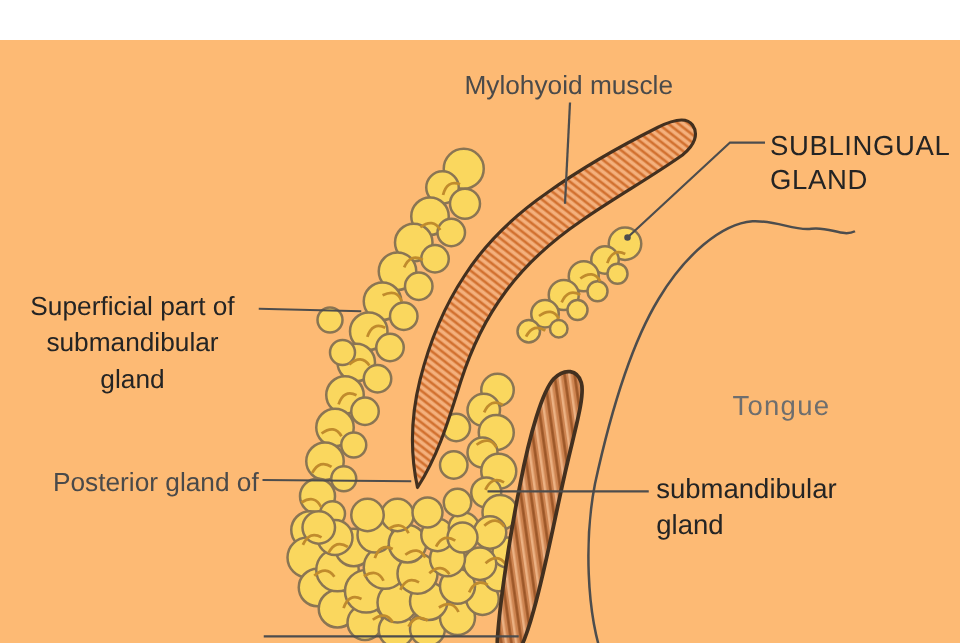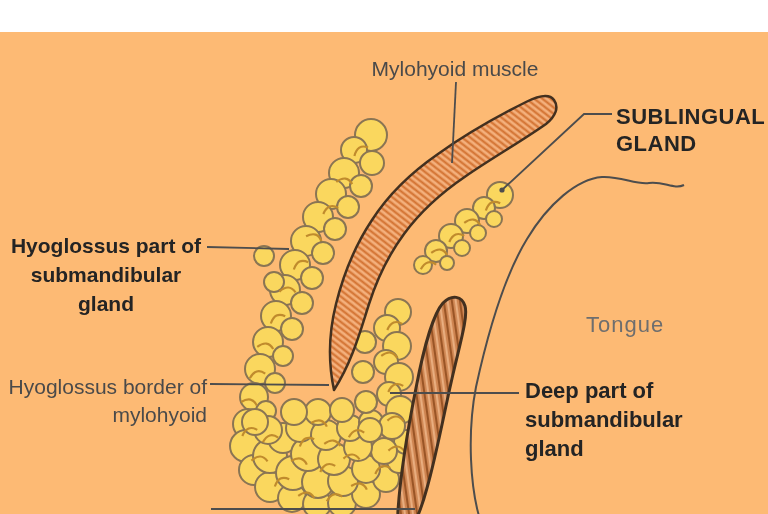--- a/index.html
+++ b/index.html
@@ -1,21 +1,21 @@
 <!DOCTYPE html>
 <html><head>
 <meta charset="utf-8">
 <style>
   html,body{margin:0;padding:0;background:#fff;}
   .stage{position:relative;width:768px;height:514px;background:#fdba74;overflow:hidden;
          font-family:"Liberation Sans",sans-serif;margin-top:32px;}
   .art{position:absolute;left:0;top:0;}
   .lbl{position:absolute;white-space:nowrap;}
   .lbl .line{display:block;}
-  .bold{font-weight:700;color:#242424;}
+  .bold{font-weight:400;color:#242424;}
   .reg{color:#4a4a4a;}
   .light{color:#6e6e6e;}
   .sz21{font-size:21px;line-height:28px;}
   .sz22{font-size:22px;line-height:29px;}
   .caps{letter-spacing:0.5px;line-height:27px;}
   .alignR{text-align:right;}
   .alignC{text-align:center;}
 </style>
 </head>
 <body>
@@ -200,32 +200,30 @@
   </svg>
 
   <div class="lbl reg sz21 alignC" style="left:340px;top:23px;width:230px;">Mylohyoid muscle</div>
 
   <div class="lbl bold sz22 caps" style="left:616px;top:71px;">
     <span class="line">SUBLINGUAL</span>
     <span class="line">GLAND</span>
   </div>
 
   <div class="lbl bold sz21 alignC" style="left:5px;top:199px;width:202px;line-height:29px;">
-    <span class="line">Hyoglossus part of</span>
+    <span class="line">Superficial part of</span>
     <span class="line">submandibular</span>
     <span class="line">gland</span>
   </div>
 
   <div class="lbl reg sz21 alignR" style="left:0px;top:341px;width:207px;">
-    <span class="line">Hyoglossus border of</span>
-    <span class="line">mylohyoid</span>
+    <span class="line">Posterior gland of</span>
   </div>
 
 
   <div class="lbl light sz22" style="left:586px;top:278px;letter-spacing:1px;">Tongue</div>
 
   <div class="lbl bold sz22" style="left:525px;top:344px;">
-    <span class="line">Deep part of</span>
     <span class="line">submandibular</span>
     <span class="line">gland</span>
   </div>
 
 </div>
 
 </body></html>

